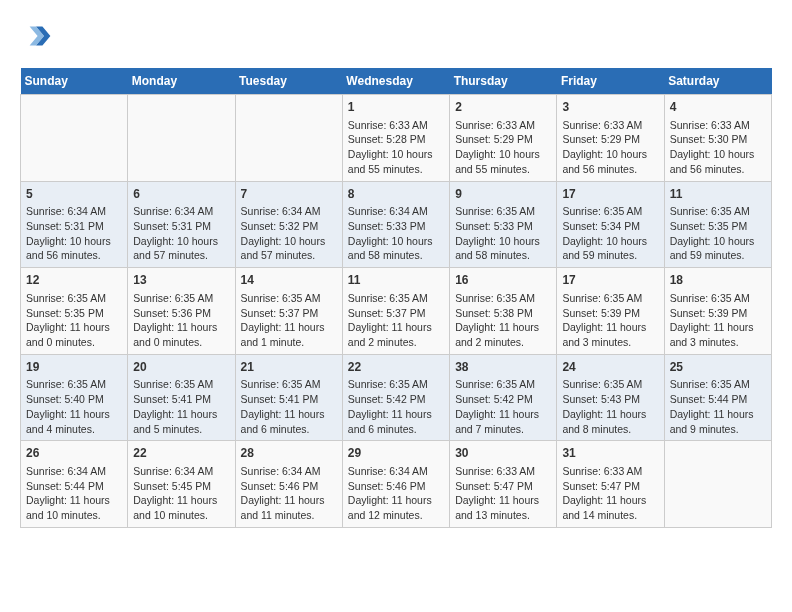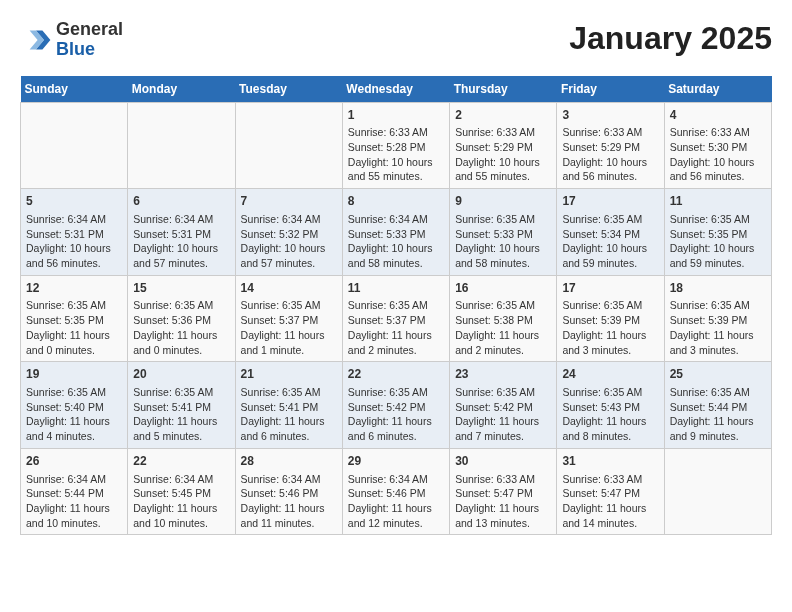--- a/index.html
+++ b/index.html
@@ -96,27 +96,22 @@
   </style>
 </head>
 <body>
 
 <div class="header">
   <div class="logo">
     <svg class="logo-icon" viewBox="0 0 40 40">
       <polygon points="28,8 38,20 28,32 20,32 30,20 20,8" fill="#2a6db5"></polygon>
       <polygon points="20,8 30,20 20,32 12,32 22,20 12,8" fill="#5b9bd5" opacity="0.7"></polygon>
     </svg>
-    <div class="logo-text">
-      <span class="logo-general">General</span>
-      <span class="logo-blue">Blue</span>
-    </div>
   </div>
   <div class="title-block">
-    <h1>January 2025</h1>
   </div>
 </div>
 
 <table>
   <thead>
     <tr>
     <th>Sunday</th>
         <th>Monday</th>
         <th>Tuesday</th>
         <th>Wednesday</th>
@@ -212,21 +207,21 @@
       </tr>
       <tr>
         <td>
           <div class="day-num">12</div>
           <div class="day-info" style="white-space: pre-line;">Sunrise: 6:35 AM
 Sunset: 5:35 PM
 Daylight: 11 hours
 and 0 minutes.</div>
         </td>
         <td>
-          <div class="day-num">15</div>
+          <div class="day-num">13</div>
           <div class="day-info" style="white-space: pre-line;">Sunrise: 6:35 AM
 Sunset: 5:36 PM
 Daylight: 11 hours
 and 0 minutes.</div>
         </td>
         <td>
           <div class="day-num">14</div>
           <div class="day-info" style="white-space: pre-line;">Sunrise: 6:35 AM
 Sunset: 5:37 PM
 Daylight: 11 hours
@@ -284,21 +279,21 @@
 and 6 minutes.</div>
         </td>
         <td>
           <div class="day-num">22</div>
           <div class="day-info" style="white-space: pre-line;">Sunrise: 6:35 AM
 Sunset: 5:42 PM
 Daylight: 11 hours
 and 6 minutes.</div>
         </td>
         <td>
-          <div class="day-num">23</div>
+          <div class="day-num">38</div>
           <div class="day-info" style="white-space: pre-line;">Sunrise: 6:35 AM
 Sunset: 5:42 PM
 Daylight: 11 hours
 and 7 minutes.</div>
         </td>
         <td>
           <div class="day-num">24</div>
           <div class="day-info" style="white-space: pre-line;">Sunrise: 6:35 AM
 Sunset: 5:43 PM
 Daylight: 11 hours

